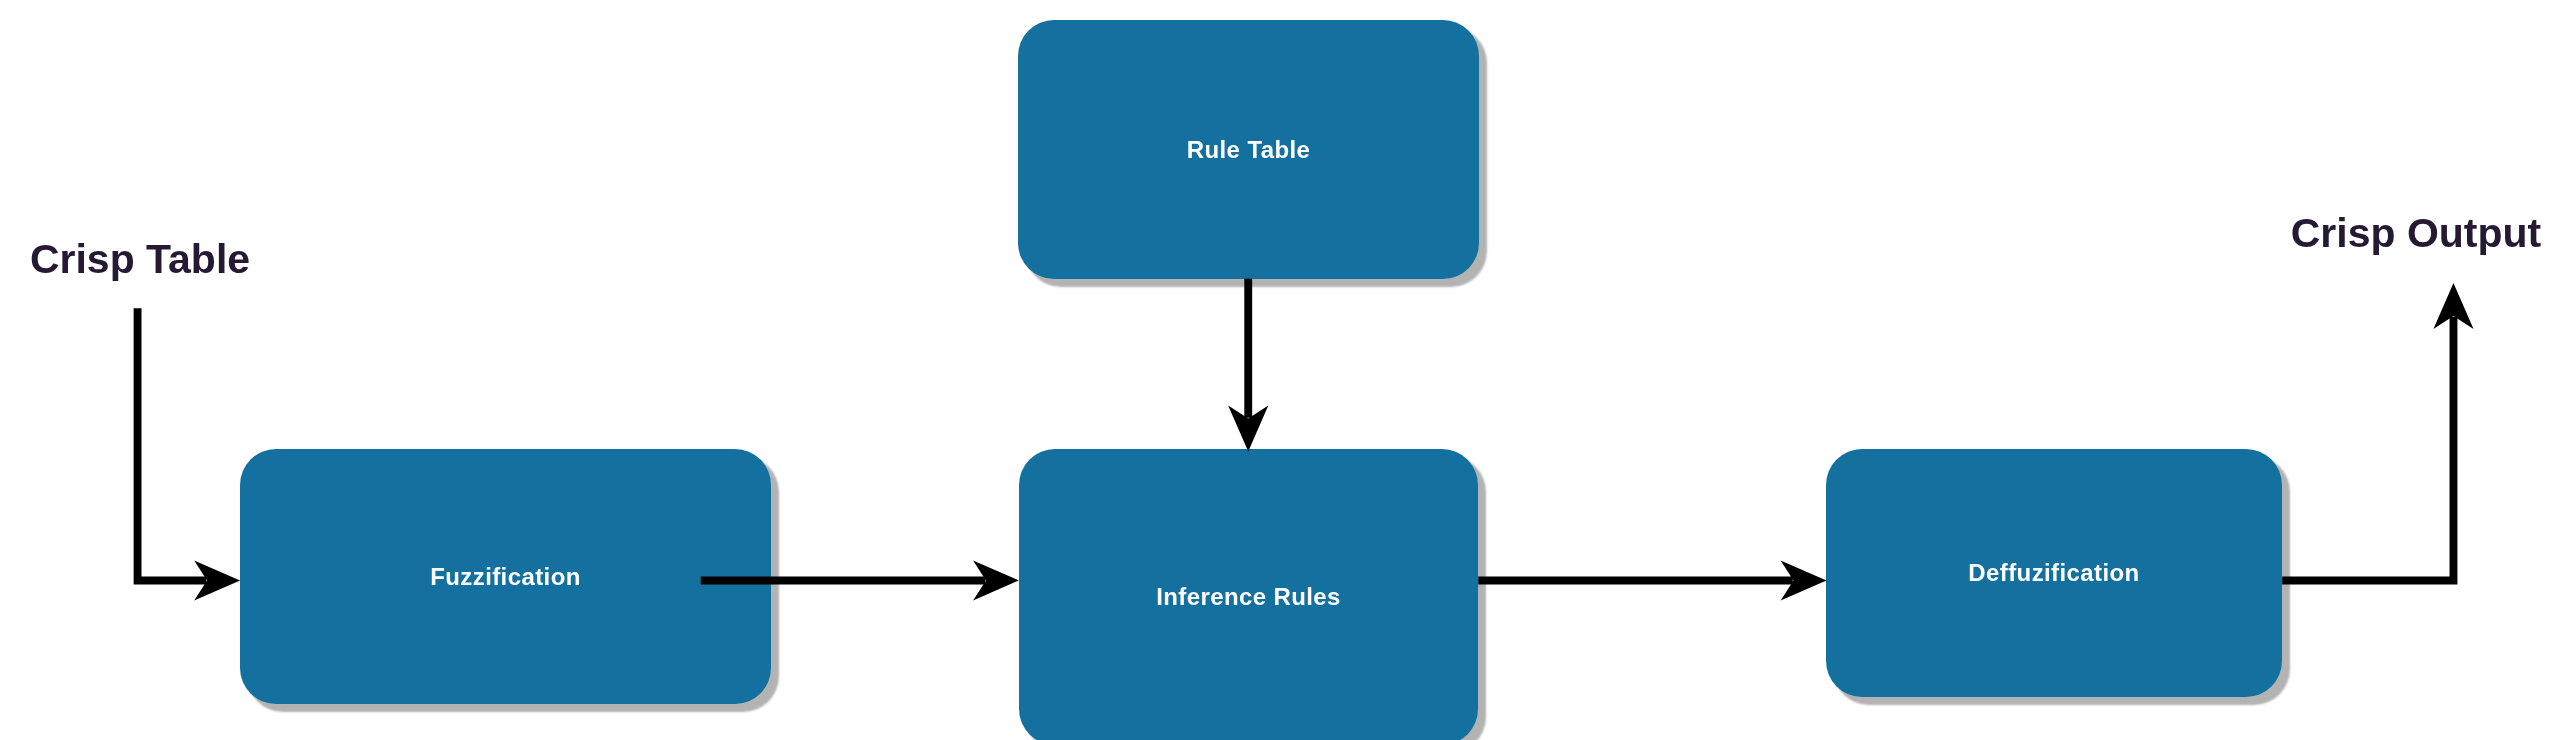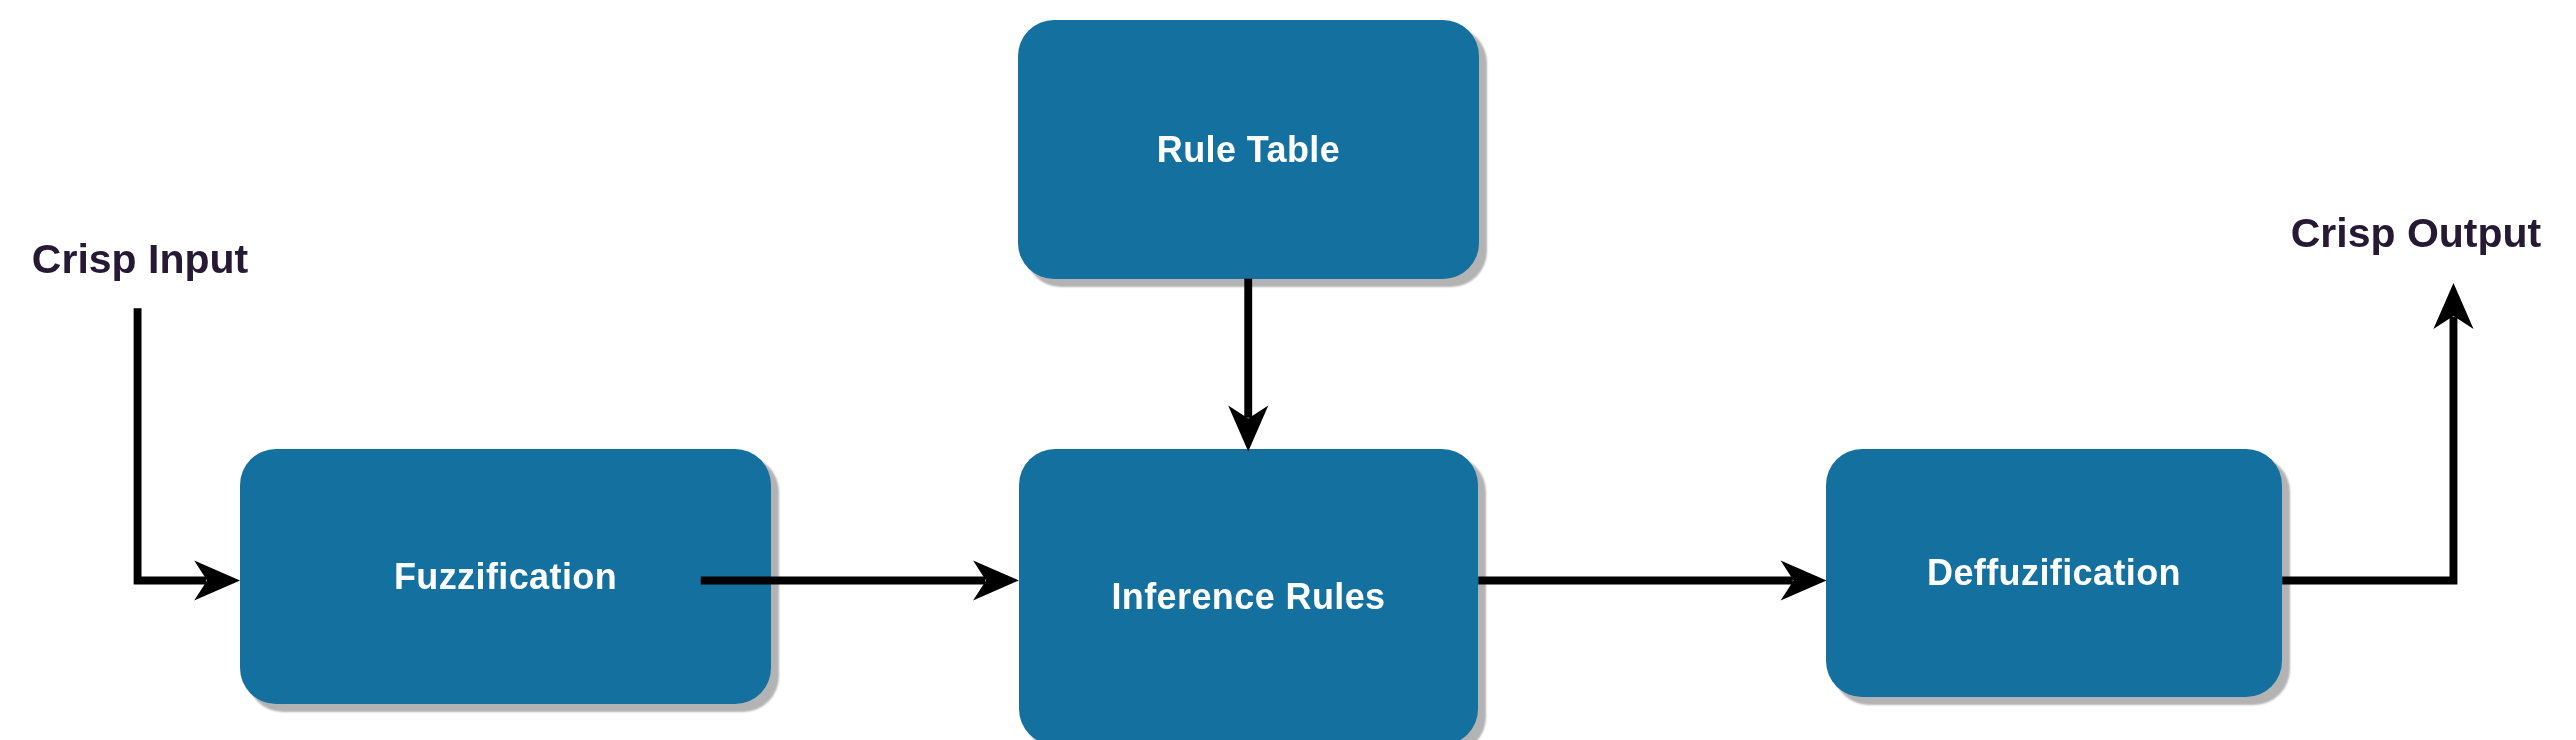--- a/index.html
+++ b/index.html
@@ -27,21 +27,21 @@
     position: absolute;
     background: var(--node-fill);
     border-radius: 36px;
     box-shadow: 7.2px 7.2px 2.1px var(--shadow);
     display: flex;
     align-items: center;
     justify-content: center;
   }
   .node-label {
     color: var(--node-text);
-    font-size: 36px;
+    font-size: 24px;
     font-weight: bold;
     letter-spacing: 0.4px;
     white-space: nowrap;
   }
   .io-label {
     position: absolute;
     color: var(--io-text);
     font-size: 41px;
     font-weight: bold;
     white-space: nowrap;
@@ -65,21 +65,21 @@
   .edge-head {
     fill: var(--arrow);
     stroke: none;
   }
 </style>
 </head>
 <body>
 
 <div id="canvas">
 
-  <div class="io-label" style="left:140px; top:239px;">Crisp Input</div>
+  <div class="io-label" style="left:140px; top:239px;">Crisp Table</div>
 
   <div class="io-label" style="left:2416px; top:213px;">Crisp Output</div>
 
   <div class="node" style="left:1018px; top:20px; width:461px; height:259px;">
     <span class="node-label">Rule Table</span>
   </div>
 
   <div class="node" style="left:240px; top:449px; width:531px; height:255px;">
     <span class="node-label">Fuzzification</span>
   </div>

